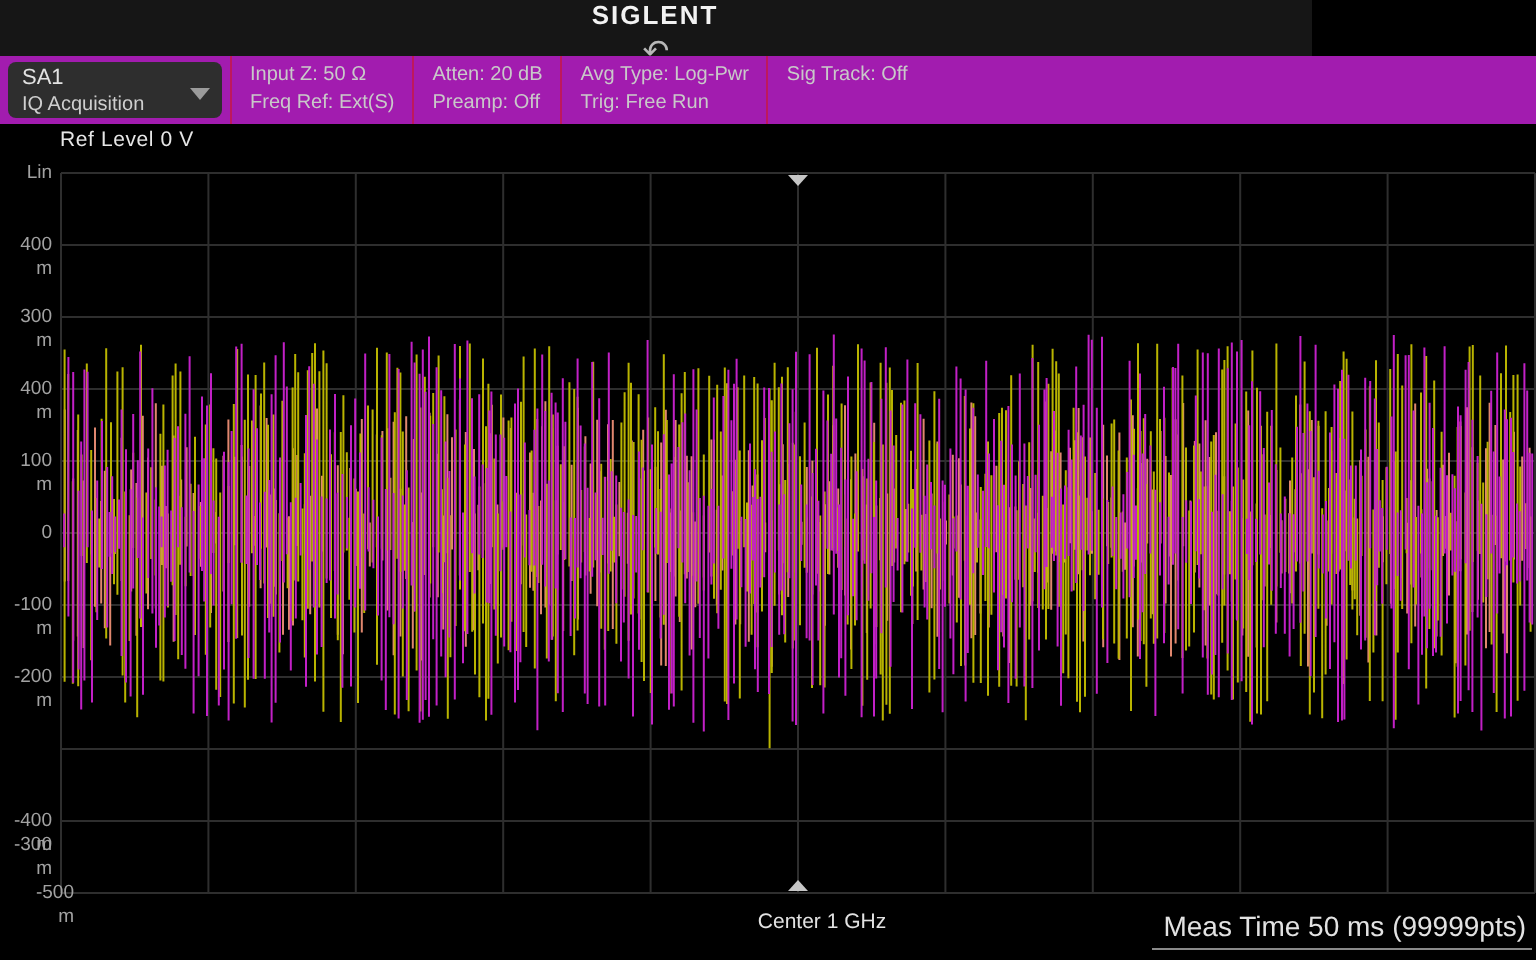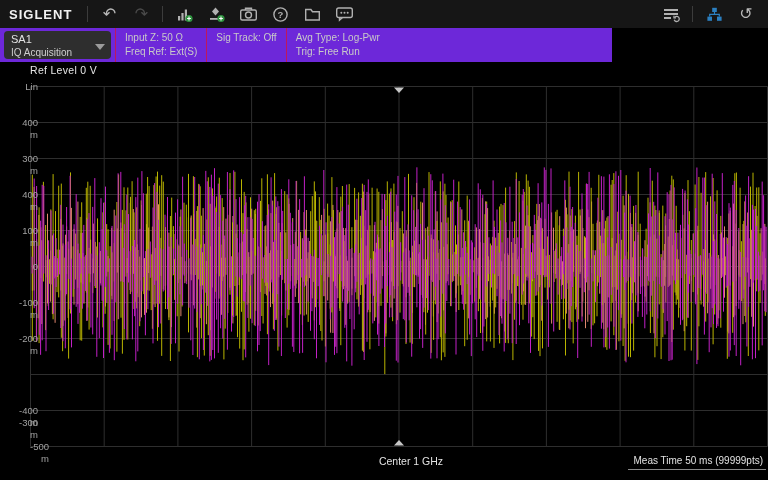--- a/index.html
+++ b/index.html
@@ -1,55 +1,55 @@
 <!DOCTYPE html>
 <html><head>
 <meta charset="utf-8">
 <style>
   html,body{margin:0;padding:0;background:#000;}
   body{width:768px;height:480px;position:relative;overflow:hidden;
        font-family:"Liberation Sans",sans-serif;-webkit-font-smoothing:antialiased;}
 
   
-  .toolbar{position:absolute;top:0;left:0;width:768px;height:28px;background:#161616;
-           display:flex;align-items:center;}
+  .toolbar{position:absolute;top:0;left:0;width:656px;height:28px;background:#161616;
+           display:flex;align-items:center;flex-direction:column;}
   .logo{font-size:13px;font-weight:bold;color:#f2f2f2;letter-spacing:1px;margin:0 10px 0 9px;}
   .tb-sep{width:1px;height:16px;background:#3c3c3c;margin:0 5px;}
   .tb-btn{width:32px;height:24px;display:flex;align-items:center;justify-content:center;
           color:#b8b8b8;cursor:pointer;}
   .tb-btn.glyph{font-size:16px;line-height:24px;}
   .tb-btn.disabled{color:#4a4a4a;}
   .tb-right{margin-left:auto;display:flex;align-items:center;padding-right:6px;}
   .tb-btn svg{display:block;}
 
   
-  .header-bar{position:absolute;top:28px;left:0;width:612px;height:34px;background:#6d28d9;
+  .header-bar{position:absolute;top:28px;left:0;width:768px;height:34px;background:#a21caf;
               display:flex;align-items:stretch;}
   .mode-box{width:86px;margin:3px 4px 3px 4px;background:#2e2e2e;border-radius:4px;
             padding:2px 14px 2px 7px;position:relative;cursor:pointer;flex:none;}
   .mode-box .l1{font-size:11px;color:#e2e2e2;line-height:13px;}
   .mode-box .l2{font-size:10px;color:#cfcfcf;line-height:13px;}
   .mode-caret{position:absolute;right:6px;top:13px;width:0;height:0;
               border-left:5px solid transparent;border-right:5px solid transparent;
               border-top:6px solid #9b9b9b;}
   .set-group{padding:3px 9px 0 9px;border-left:1px solid #be185d;cursor:pointer;}
   .set-group.last{border-right:1px solid #3a3a3a;}
   .set-group .ln{font-size:10px;color:#c9c9c9;line-height:13.5px;white-space:pre;}
 
   
   .chart{position:absolute;top:62px;left:0;width:768px;height:388px;background:#000;}
   .ref-level{position:absolute;left:30px;top:2px;font-size:10.5px;color:#e6e6e6;letter-spacing:.3px;}
   #chart-svg{position:absolute;left:0;top:0;}
   .ylab{position:absolute;left:0;width:26px;text-align:right;font-size:9.5px;color:#a2a2a2;
-        line-height:12px;padding-left:12px;}
+        line-height:12px;}
 
   
   .status-center{position:absolute;left:0;top:455px;width:768px;text-align:center;
                  font-size:10.5px;color:#e2e2e2;cursor:pointer;margin-left:27px;}
-  .status-meas{position:absolute;right:2px;top:455px;font-size:10px;color:#e2e2e2;
+  .status-meas{position:absolute;right:2px;top:455px;font-size:14px;color:#e2e2e2;
                border-bottom:1px solid #8a8a8a;padding:0 3px 3px 6px;cursor:pointer;}
 </style>
 </head>
 <body>
 
 <div class="toolbar">
   <span class="logo">SIGLENT</span>
   <span class="tb-sep"></span>
 
   <span class="tb-btn glyph">↶</span>
@@ -133,26 +133,30 @@
     <div class="l1">SA1</div>
     <div class="l2">IQ Acquisition</div>
     <span class="mode-caret"></span>
   </div>
 
   <div class="set-group">
     <div class="ln">Input Z: 50 Ω</div>
     <div class="ln">Freq Ref: Ext(S)</div>
   </div>
   <div class="set-group">
-    <div class="ln">Sig Track: Off</div>
-    <div class="ln"></div>
+    <div class="ln">Atten: 20 dB</div>
+    <div class="ln">Preamp: Off</div>
   </div>
   <div class="set-group">
     <div class="ln">Avg Type: Log-Pwr</div>
     <div class="ln">Trig: Free Run</div>
+  </div>
+  <div class="set-group">
+    <div class="ln">Sig Track: Off</div>
+    <div class="ln"></div>
   </div>
 </div>
 
 <div class="chart">
   <div class="ref-level">Ref Level  0 V</div>
   <svg id="chart-svg" width="768" height="388">
       <path d="M30.5 24.5V384.5M104.2 24.5V384.5M177.9 24.5V384.5M251.6 24.5V384.5M325.3 24.5V384.5M399.0 24.5V384.5M472.7 24.5V384.5M546.4 24.5V384.5M620.1 24.5V384.5M693.8 24.5V384.5M767.5 24.5V384.5M30.5 24.5H767.5M30.5 60.5H767.5M30.5 96.5H767.5M30.5 132.5H767.5M30.5 168.5H767.5M30.5 204.5H767.5M30.5 240.5H767.5M30.5 276.5H767.5M30.5 312.5H767.5M30.5 348.5H767.5M30.5 384.5H767.5" stroke="#2e2e2e" stroke-width="1" fill="none"></path>
       <path d="M32.4 142.7V228.7M36.6 177.2V258.4M38.9 153.0V256.3M41.8 178.2V262.0M45.8 198.1V215.3M47.5 151.7V241.4M50.6 188.5V239.7M52.4 173.4V252.1M55.1 195.9V260.8M57.4 198.9V215.0M60.8 156.9V228.5M63.0 181.4V263.9M65.6 172.7V233.7M68.2 179.5V255.9M71.4 145.9V221.3M74.0 166.8V242.6M77.9 139.6V242.2M81.0 170.9V220.5M82.9 191.0V222.1M86.8 155.7V258.9M90.6 177.7V212.2M93.3 161.6V211.3M96.8 184.5V226.0M100.4 189.0V221.4M103.5 162.2V247.4M105.5 149.7V244.5M108.0 194.0V209.8M111.7 165.9V233.8M114.2 147.7V259.0M117.3 166.4V210.6M120.8 160.5V219.2M124.6 171.0V241.4M127.1 196.0V210.9M130.3 140.8V232.1M133.3 147.0V211.8M137.3 182.3V231.4M141.5 143.0V255.4M144.5 196.1V252.9M146.5 162.1V250.7M148.6 165.5V211.0M152.4 190.1V214.9M155.1 185.9V245.1M158.5 142.3V213.0M161.0 175.9V213.8M165.3 178.1V224.0M168.9 170.6V255.4M171.5 184.3V265.1M175.1 172.0V209.7M177.9 182.4V221.0M180.9 147.5V254.2M184.9 199.2V221.2M188.4 155.3V211.6M191.2 153.5V218.3M193.7 152.1V243.3M196.8 148.9V265.6M200.2 182.4V256.2M203.1 146.1V227.5M206.4 199.0V262.2M210.6 184.3V268.2M214.8 144.4V236.7M218.9 164.9V236.6M221.6 195.7V252.8M223.7 145.1V214.6M226.0 156.6V212.8M229.9 137.9V225.7M232.9 154.0V261.4M237.0 162.5V253.1M239.2 190.4V223.1M242.9 179.6V213.1M245.5 154.6V230.0M248.7 190.2V241.0M251.7 146.7V212.9M255.4 152.0V248.1M257.5 187.9V246.2M260.6 184.8V210.8M265.0 164.2V231.9M266.7 184.4V233.4M268.6 147.5V226.5M270.5 188.3V245.1M272.7 138.6V241.8M276.1 152.1V257.9M278.8 160.9V215.3M281.6 189.0V253.5M285.8 170.4V228.5M289.0 141.9V247.8M292.7 156.1V225.8M295.3 169.7V234.9M298.6 147.9V241.1M300.5 173.6V224.3M304.0 150.1V219.7M306.4 148.0V252.5M309.7 179.0V216.1M313.9 194.4V219.9M315.9 158.3V215.1M319.7 177.3V247.7M321.6 152.9V211.2M324.0 199.4V219.3M327.7 171.4V238.5M330.6 159.3V270.7M332.9 142.9V271.0M335.5 194.3V224.0M337.8 148.0V236.2M339.9 193.3V249.0M343.4 165.9V227.2M345.8 166.1V262.8M347.6 198.7V241.6M351.9 195.7V226.7M355.7 157.7V226.3M358.4 192.9V240.4M361.2 175.8V223.2M363.8 163.7V236.3M367.7 169.8V250.3M370.1 198.5V250.1M374.4 163.1V258.9M376.3 180.8V215.3M378.7 175.2V244.2M382.6 199.3V214.1M385.9 198.1V271.4M389.6 180.1V235.3M391.4 160.1V219.6M394.1 170.0V236.5M397.9 143.9V224.2M400.8 198.9V210.4M403.4 171.5V224.4M406.2 168.4V235.3M409.6 199.0V233.8M412.5 190.1V250.9M414.7 178.6V225.2M416.6 150.6V213.4M419.1 182.2V221.9M422.5 140.6V235.8M425.5 177.6V262.8M427.7 164.7V209.7M431.3 176.1V218.2M433.4 190.2V254.5M437.1 149.4V260.1M440.1 187.0V218.1M443.6 184.8V248.4M447.1 182.2V219.2M450.6 183.6V242.8M452.9 192.5V218.8M456.2 189.5V250.0M458.1 172.5V223.7M461.8 147.4V232.7M465.8 184.8V242.1M468.7 158.7V256.4M473.0 198.3V210.3M476.4 165.4V225.8M479.5 167.1V236.9M482.6 195.8V270.8M485.7 139.3V257.1M487.6 146.1V255.5M490.2 197.7V244.7M494.4 199.0V251.7M498.2 170.9V214.1M501.6 199.3V256.3M504.6 191.6V269.5M507.7 191.3V227.9M509.5 199.2V211.7M512.3 195.5V221.3M515.3 182.0V240.9M519.1 194.4V224.4M523.5 192.0V229.3M525.6 163.6V242.9M528.0 153.2V213.8M530.3 164.3V219.0M532.5 190.3V219.2M535.0 161.9V209.6M537.4 158.1V212.9M539.3 142.0V225.1M541.7 169.4V258.7M546.0 193.6V214.9M548.1 198.2V218.1M551.6 150.4V261.6M553.5 165.7V211.1M555.7 186.8V211.9M559.7 154.2V268.0M562.5 199.3V222.9M566.4 145.6V251.6M568.9 182.1V266.3M570.9 169.5V219.3M573.6 167.4V209.8M576.3 182.8V245.1M580.3 153.5V209.8M582.8 166.0V239.7M585.5 175.5V266.2M587.8 147.6V259.8M591.6 139.5V211.1M595.2 188.3V212.2M597.4 158.5V224.2M599.7 159.8V231.7M602.8 148.1V260.7M604.8 166.5V240.8M608.0 154.1V235.1M612.1 176.1V225.3M615.9 188.4V238.9M618.4 177.1V247.8M621.2 197.1V255.8M624.1 143.3V266.4M628.3 189.7V261.7M632.3 195.3V231.2M635.4 195.5V212.0M638.2 173.0V249.3M640.8 198.1V224.8M645.0 178.2V234.6M647.7 182.6V214.1M650.1 140.3V219.8M654.0 172.6V271.3M655.9 148.0V214.7M659.3 150.9V215.2M663.3 198.2V250.9M665.6 163.4V214.9M669.3 157.0V223.8M672.4 183.2V213.6M676.2 196.8V233.3M680.1 168.1V245.9M684.2 166.4V269.2M688.2 172.4V255.8M691.5 196.1V219.1M695.4 191.6V239.9M697.5 168.6V232.5M700.7 194.1V227.0M703.6 199.4V244.7M705.6 178.1V230.3M707.6 139.7V251.3M710.7 192.6V226.8M713.6 172.4V222.1M716.3 178.6V223.1M718.3 193.0V256.3M721.5 170.4V216.0M724.5 164.4V235.7M727.8 198.6V269.6M730.2 148.7V223.6M733.5 141.6V255.2M736.2 161.6V244.0M739.0 188.2V237.9M743.0 162.1V262.1M744.8 139.4V254.0M747.7 150.5V210.5M751.6 167.8V254.8M753.5 155.8V264.6M757.0 153.9V217.7M761.1 166.2V218.4M764.8 161.9V222.0" stroke="#e0876e" stroke-width="1" fill="none"></path>
       <path d="M32.3 112.7V278.9M34.1 125.0V228.5M36.4 178.6V279.9M39.1 145.3V281.1M40.8 165.3V216.0M43.4 119.8V219.5M45.6 163.0V268.1M48.2 187.0V244.1M49.6 197.3V221.8M50.8 147.4V222.0M53.1 112.1V257.3M55.5 149.1V214.7M57.0 187.5V230.1M58.7 123.7V235.4M61.3 121.6V275.8M62.6 183.7V289.2M64.8 195.6V258.5M66.6 164.4V212.0M68.6 186.8V296.6M70.5 110.4V251.5M73.2 184.3V234.8M75.6 171.6V217.5M77.8 187.7V225.8M80.2 154.9V278.3M81.7 140.3V278.7M84.0 194.7V241.7M86.3 125.8V230.6M87.8 119.7V245.5M89.1 185.9V267.6M90.2 123.8V220.4M92.8 196.4V231.1M95.3 179.9V226.0M97.5 156.4V255.5M100.2 191.0V217.4M102.9 150.3V265.4M105.1 140.2V251.8M106.7 162.1V214.5M108.1 167.2V282.9M110.1 184.2V286.5M112.0 190.3V237.3M114.3 181.0V219.5M116.9 140.0V289.7M118.6 112.5V257.0M121.0 166.2V255.7M122.4 147.9V291.7M124.0 125.3V277.9M126.0 148.3V214.6M127.8 125.5V277.5M130.5 134.8V212.4M132.1 119.2V229.8M134.0 150.4V247.0M135.4 185.2V239.9M136.7 145.3V246.4M138.0 188.0V235.2M139.7 194.6V264.2M141.2 138.4V218.5M143.8 196.7V232.1M146.3 131.7V248.4M147.6 115.0V228.2M149.1 124.1V228.7M151.2 192.3V248.1M152.4 164.6V266.8M153.9 123.1V242.4M156.1 114.5V218.7M157.5 109.6V278.8M159.7 123.6V241.7M161.7 113.2V293.9M163.3 119.6V227.3M165.5 165.1V247.0M167.4 154.1V223.5M168.9 185.0V258.1M170.4 154.0V299.0M171.7 135.6V214.3M173.4 164.1V213.2M174.7 196.9V237.9M177.2 177.3V254.3M179.0 183.7V289.5M180.2 154.7V216.9M182.1 194.8V244.5M184.0 140.7V212.6M186.3 142.7V219.3M188.5 111.9V270.4M190.9 155.6V212.4M193.4 114.2V213.2M195.2 176.9V213.0M197.4 144.1V295.2M198.7 121.9V217.4M200.2 124.3V223.9M201.4 153.7V276.2M202.5 190.2V223.4M204.3 181.8V293.6M206.9 157.5V243.8M208.3 115.3V273.2M210.2 141.8V293.8M212.4 126.4V225.5M215.1 145.9V229.8M216.6 134.5V211.6M219.3 115.7V214.3M221.0 182.6V234.5M222.2 136.1V219.1M223.9 176.9V297.4M225.2 195.6V266.6M227.8 152.8V251.0M230.0 111.0V232.7M232.5 160.3V253.6M234.9 109.8V224.0M236.1 171.5V253.9M237.5 194.8V275.2M239.7 181.3V286.6M241.5 117.3V249.8M243.0 151.1V298.2M244.2 129.9V287.4M246.0 140.4V211.6M247.2 167.2V242.7M248.9 194.8V269.7M250.5 135.3V256.7M251.8 188.7V211.8M254.3 148.2V263.1M255.7 146.8V248.9M258.2 184.4V263.5M260.5 138.9V230.1M261.8 116.3V254.0M263.1 195.3V261.5M265.8 163.3V223.9M267.4 112.3V272.2M269.2 191.0V229.5M271.0 151.1V217.6M273.4 179.9V267.3M274.6 111.1V240.3M276.4 145.2V256.3M277.9 188.1V288.6M280.4 170.1V213.0M282.1 161.1V218.0M284.7 129.1V221.2M287.1 132.5V265.6M288.8 136.4V253.3M290.6 183.0V219.3M292.4 161.3V214.0M294.8 197.0V223.7M296.6 118.9V221.7M298.3 185.3V213.1M300.6 169.9V252.4M302.4 176.4V262.9M304.1 178.4V253.5M305.3 167.5V223.7M307.0 196.4V219.3M308.2 190.3V259.9M310.7 149.2V232.7M312.3 134.1V236.4M314.3 119.4V258.4M315.5 129.4V245.2M316.8 159.0V237.3M319.3 135.1V244.8M320.8 157.9V269.0M322.0 173.3V278.5M324.1 146.8V234.2M325.4 172.6V284.5M327.6 141.6V211.8M329.0 153.6V215.3M330.2 182.5V246.7M331.9 115.1V250.4M333.4 148.0V219.5M334.8 192.3V284.7M337.0 166.5V226.3M339.6 150.3V246.4M340.8 134.6V283.2M342.4 124.0V225.1M344.2 179.1V224.0M346.6 194.1V225.9M349.2 122.1V239.9M351.9 165.2V233.2M354.6 125.9V214.2M357.0 157.9V237.4M358.6 130.4V244.6M360.4 153.8V232.9M362.4 121.7V288.7M363.5 129.6V290.0M366.0 183.6V215.8M367.6 167.9V212.8M368.8 131.6V212.4M369.9 163.3V287.3M372.1 125.7V211.6M373.5 189.2V233.8M375.8 190.4V255.4M377.1 126.5V240.0M378.8 129.8V261.6M381.0 158.1V243.8M382.4 147.0V212.9M384.8 132.3V312.1M385.9 138.1V274.5M387.3 119.4V240.9M389.4 131.6V213.2M391.0 126.4V245.6M392.6 178.0V259.2M393.9 121.6V224.1M396.4 159.4V262.2M397.6 160.2V258.2M400.0 166.1V250.6M402.3 149.2V221.9M403.5 196.6V223.8M406.0 186.3V282.0M408.5 111.9V224.9M410.1 195.7V280.6M412.3 183.7V281.8M414.0 135.2V225.0M416.6 120.9V212.1M418.6 191.7V213.5M420.8 139.7V233.0M422.5 185.3V211.6M423.8 197.2V250.2M425.7 166.2V272.5M427.5 194.8V250.7M429.0 110.1V213.8M431.2 172.5V290.9M433.6 177.3V277.9M435.3 129.3V242.3M437.0 159.0V211.8M438.2 190.8V251.5M440.3 119.4V275.3M441.4 160.3V298.3M443.2 129.4V290.4M444.9 121.7V294.9M446.0 133.0V221.0M448.1 155.5V212.2M450.5 139.4V244.1M452.2 138.2V220.1M454.1 189.9V214.2M455.5 163.4V235.9M456.5 182.5V231.3M458.8 119.5V248.0M460.7 195.4V223.2M462.9 195.0V229.0M464.7 158.3V284.2M467.2 133.6V277.8M468.7 159.8V214.8M470.0 197.3V232.8M472.4 188.9V228.4M474.7 185.3V239.7M476.8 196.2V212.2M478.4 195.7V249.2M480.5 180.2V271.0M482.4 136.0V218.4M485.0 152.2V240.4M486.7 139.6V279.4M488.5 194.3V219.2M490.4 181.5V279.5M492.7 174.9V238.5M494.0 158.7V285.9M495.7 175.6V245.4M497.0 183.9V226.8M499.6 144.5V281.4M501.0 141.9V235.4M503.0 143.1V237.3M505.6 125.6V280.9M508.3 193.1V281.2M509.5 168.6V227.9M511.6 180.0V231.6M512.9 190.8V298.1M514.6 159.1V257.7M516.3 110.4V238.6M517.4 197.3V224.0M519.1 119.0V242.0M521.4 185.9V242.8M523.0 138.7V257.7M524.2 129.9V242.5M526.3 112.4V214.9M528.1 118.6V215.7M529.4 124.8V241.4M531.6 190.2V274.6M532.9 173.1V255.2M534.2 181.6V277.1M536.8 141.9V233.3M538.5 154.1V288.9M540.0 185.8V294.1M541.3 156.6V223.1M542.5 166.2V286.4M543.7 186.9V213.2M545.0 156.8V225.6M547.6 174.5V237.6M549.3 192.9V225.4M551.5 187.2V257.6M554.1 189.0V220.0M555.8 149.7V216.7M557.1 147.8V259.8M559.3 163.3V267.4M561.4 193.8V223.9M563.4 166.7V257.3M565.5 137.8V293.5M567.0 152.4V221.3M569.0 109.6V247.7M570.3 153.5V258.5M571.9 147.1V260.1M573.2 180.0V281.4M575.4 153.6V247.3M576.9 173.8V259.9M578.6 109.9V257.3M580.0 147.5V211.9M582.2 146.9V254.5M584.5 174.3V216.3M586.3 121.9V219.0M589.0 155.2V228.3M591.2 125.8V267.0M593.0 161.8V263.3M594.6 193.2V261.3M597.0 160.8V254.3M598.8 112.8V220.5M600.4 173.7V215.1M601.9 181.3V243.1M603.7 181.1V267.2M605.6 158.8V285.2M606.9 155.5V287.8M609.2 193.4V235.7M611.1 122.7V259.4M612.2 118.0V240.8M613.8 111.1V273.2M615.0 193.6V225.1M616.5 181.3V287.7M617.8 149.7V227.7M618.9 171.7V279.3M621.6 177.8V252.3M623.1 133.7V284.0M625.1 193.7V298.9M626.2 113.2V220.6M628.5 131.9V294.7M630.5 150.9V295.2M631.7 165.1V238.1M633.6 143.9V288.6M635.6 150.9V240.4M638.2 109.7V231.2M640.2 161.7V214.4M642.7 187.4V224.0M644.5 194.6V224.8M646.1 166.7V239.8M648.0 135.7V223.7M650.4 174.6V271.0M652.3 118.7V254.9M654.9 143.6V295.3M657.0 176.6V284.2M659.2 148.4V242.4M661.1 192.1V297.1M662.8 143.6V275.3M664.5 182.0V223.8M665.8 151.5V240.3M668.2 174.5V225.0M670.1 128.5V222.7M671.8 113.7V280.0M673.3 117.4V267.7M675.1 177.8V230.5M676.2 143.8V242.7M677.4 187.4V237.6M678.6 197.3V255.6M680.8 175.9V216.0M682.8 152.8V256.9M684.9 131.1V288.5M686.7 192.8V264.2M688.0 118.1V238.5M689.4 149.2V221.9M691.3 178.0V288.6M693.2 171.6V230.1M695.1 122.5V215.0M697.8 163.8V297.9M698.9 115.0V264.3M701.1 130.8V242.5M703.3 187.0V214.6M705.7 110.1V259.6M708.0 196.5V240.3M710.5 134.3V214.8M713.1 116.0V282.3M714.7 177.3V252.5M717.1 128.3V262.1M718.9 196.6V248.3M720.8 153.9V265.7M722.8 196.0V212.4M725.4 194.4V213.2M727.3 175.9V296.8M728.8 151.5V271.4M730.4 151.0V217.6M732.7 184.2V270.8M734.8 111.2V253.4M736.4 110.5V219.0M738.8 169.4V213.4M740.1 125.7V215.0M741.6 179.2V239.2M743.8 158.9V227.6M745.8 195.4V260.3M748.3 195.9V294.0M750.5 124.6V217.1M753.0 110.7V218.7M755.1 144.0V218.3M756.7 125.5V229.3M758.8 125.3V288.4M760.1 171.3V240.8M762.8 189.6V212.5M765.3 196.3V253.9" stroke="#b9b400" stroke-width="1" fill="none"></path>
       <path d="M32.1 194.7V211.6M34.2 116.5V246.2M36.6 124.0V279.4M39.3 183.4V272.8M40.6 158.7V292.8M42.2 122.8V278.3M43.8 123.9V211.6M46.0 193.3V289.2M48.6 178.3V248.0M51.0 148.5V222.5M53.6 171.5V251.7M54.8 194.0V216.4M56.1 176.1V225.0M57.6 196.2V214.1M59.5 187.7V212.4M60.8 142.8V266.0M63.0 162.6V279.2M65.3 182.6V286.3M66.6 145.0V232.2M68.9 168.1V217.0M70.1 113.8V247.3M71.5 196.7V285.4M74.1 162.3V227.0M76.2 132.1V244.8M78.0 181.6V261.9M79.6 191.3V250.8M80.8 196.3V211.6M82.4 170.8V246.7M83.8 162.9V241.1M85.6 193.2V228.9M87.3 157.0V258.5M89.0 151.1V211.6M90.9 191.6V265.5M92.7 144.9V272.4M94.8 116.1V224.2M96.8 193.5V294.8M99.3 180.2V276.1M101.0 136.2V223.5M102.1 167.1V238.8M103.5 140.7V296.0M105.5 124.6V225.0M106.8 188.2V240.8M109.4 196.4V290.8M112.0 163.9V272.8M114.3 169.0V298.2M115.8 153.5V240.1M118.1 111.3V257.4M120.8 109.9V219.4M123.2 185.8V220.0M124.3 162.2V267.0M126.8 132.6V277.4M128.5 152.1V220.5M130.0 189.2V228.0M132.4 183.9V277.4M134.6 178.0V254.2M135.8 135.1V299.3M137.8 115.6V289.4M140.0 166.8V259.3M141.9 109.1V229.3M143.4 131.3V215.1M145.4 189.1V273.3M147.9 186.9V247.2M150.3 179.5V215.8M153.0 145.5V281.4M154.6 121.1V222.9M156.9 129.9V241.7M158.5 157.8V265.2M160.8 186.3V261.5M163.3 187.2V229.5M165.0 152.7V228.3M167.5 135.0V247.2M168.8 184.4V235.3M171.2 175.0V281.9M173.5 186.5V212.2M175.5 150.6V281.3M177.6 137.3V241.7M180.0 164.3V232.4M182.6 114.7V243.2M184.3 181.6V213.8M186.7 187.9V222.1M189.0 196.3V245.7M190.8 156.7V278.3M192.9 182.5V293.0M194.7 115.0V246.6M196.8 184.5V250.1M199.3 122.5V297.3M201.4 185.8V242.2M203.4 173.1V288.0M205.8 108.9V230.7M207.3 119.3V243.8M209.8 124.9V299.4M211.4 112.7V297.9M212.8 133.9V288.0M214.5 106.2V296.4M216.6 150.0V257.6M218.3 121.6V290.8M220.6 133.1V266.3M222.8 158.7V276.6M224.7 173.5V256.8M227.4 110.0V287.7M230.0 127.2V228.3M231.5 194.3V269.6M233.7 108.3V255.0M236.0 137.1V214.6M237.3 176.2V234.7M239.6 135.1V215.3M241.3 170.2V217.0M243.4 172.0V239.2M244.6 143.3V239.6M245.7 133.8V295.4M247.9 155.2V255.9M250.2 155.2V223.6M252.1 156.9V261.2M253.2 176.0V211.6M255.2 193.7V264.1M257.5 139.7V289.3M259.0 132.2V283.0M260.2 185.2V269.1M262.4 159.2V216.7M264.7 193.0V220.6M267.2 152.9V220.7M268.7 142.3V303.1M271.1 115.3V220.4M272.6 143.5V231.2M274.4 178.2V268.8M275.8 134.4V257.9M277.8 139.2V232.2M278.9 144.2V284.6M281.4 127.1V294.0M282.7 148.9V217.6M285.3 196.8V256.0M287.5 197.0V247.3M288.8 117.3V221.8M290.3 150.8V227.1M292.4 159.8V284.7M293.8 181.9V290.0M296.1 119.0V226.4M297.8 184.2V218.1M299.6 137.1V291.3M301.3 196.9V215.5M302.6 176.5V290.8M304.4 114.3V224.9M305.8 173.6V213.4M308.1 175.8V239.6M310.5 191.9V268.8M311.9 194.0V249.2M314.3 187.8V277.3M316.5 195.5V296.3M318.1 196.0V224.2M319.5 163.7V262.9M321.4 171.8V213.1M323.8 108.0V234.1M326.0 160.3V300.3M328.1 192.0V214.9M330.3 193.9V257.2M331.9 155.1V245.4M334.5 175.2V292.9M335.8 169.7V284.7M336.9 125.1V291.2M339.2 161.5V212.1M341.2 149.1V219.2M342.6 144.8V239.6M344.8 173.1V265.8M346.7 122.6V299.4M348.3 142.7V228.8M349.9 187.0V257.0M351.9 185.9V303.7M354.2 190.9V267.3M355.7 182.5V230.3M356.9 136.7V219.8M359.2 190.9V252.4M361.7 136.0V217.2M364.2 122.9V298.0M365.7 148.1V222.4M367.0 129.9V279.8M368.3 117.4V247.8M370.7 196.4V231.6M372.8 197.5V261.4M375.0 159.8V234.7M376.4 186.5V218.3M377.5 172.6V272.6M378.9 187.5V284.0M380.2 186.4V231.7M382.1 131.8V226.6M384.5 132.0V285.0M385.8 163.9V261.5M387.5 153.7V224.2M389.6 190.2V255.4M390.7 129.7V233.2M392.1 185.1V255.1M394.7 149.6V227.1M396.3 132.6V298.7M398.0 113.9V300.5M400.6 180.2V218.5M403.3 190.3V257.1M404.8 115.1V258.3M406.3 174.5V280.5M408.0 162.4V230.8M409.2 188.4V258.3M411.7 133.3V294.7M413.7 148.2V212.4M415.6 164.9V213.2M416.9 105.3V245.3M418.1 147.3V214.9M419.5 190.2V276.7M420.6 161.9V267.1M422.7 177.8V285.9M424.0 126.2V245.6M426.5 197.4V236.1M428.3 173.6V248.1M430.8 112.2V296.6M432.3 118.3V219.9M434.2 167.4V238.4M435.7 129.0V224.6M437.0 196.5V296.3M438.1 178.3V277.2M440.7 137.4V254.6M442.9 111.6V231.7M445.3 143.2V271.4M446.8 160.7V239.0M448.8 197.0V223.3M451.2 140.2V244.2M453.7 117.7V218.9M456.0 192.2V292.5M457.6 139.6V211.9M460.2 145.1V214.4M462.3 185.9V241.8M463.6 170.3V247.7M465.5 179.0V212.6M467.2 190.8V222.1M469.6 137.4V272.5M471.3 178.3V294.1M472.5 180.4V241.4M475.2 162.2V257.3M476.7 197.1V275.1M478.2 121.3V213.7M480.3 127.3V237.7M482.8 132.7V288.8M483.9 180.9V264.5M486.6 141.9V224.6M488.9 175.3V211.9M491.5 183.4V225.5M493.1 118.4V211.5M494.5 164.8V212.1M497.0 147.5V234.2M499.0 190.6V273.1M500.6 158.4V254.1M502.0 180.4V261.7M504.2 141.0V289.5M506.0 160.3V239.1M507.8 175.8V277.4M509.9 124.7V251.7M512.2 159.7V281.2M513.9 176.0V212.2M516.2 117.0V282.0M517.8 175.4V214.1M519.5 150.4V263.2M522.2 132.7V232.6M523.3 127.0V221.5M525.9 186.4V211.9M527.0 143.5V218.5M528.8 164.4V261.3M530.5 182.3V290.9M532.5 180.8V217.5M534.3 152.9V216.0M535.8 167.8V233.8M538.1 121.2V229.5M540.4 155.8V212.9M541.8 140.4V243.5M544.3 105.4V215.2M545.9 107.9V213.4M548.4 141.9V284.9M551.0 106.4V241.8M553.7 188.0V269.5M556.3 181.3V216.0M558.1 196.5V232.6M560.3 194.2V217.4M561.7 185.1V237.2M563.6 174.0V212.2M564.8 118.4V236.6M566.9 165.4V227.0M568.0 190.7V217.9M570.0 124.7V267.5M571.3 164.8V244.1M572.6 145.0V225.0M575.2 160.8V214.8M577.7 182.9V296.0M580.0 189.1V225.8M582.0 131.4V259.6M584.3 196.4V230.2M586.5 121.5V220.4M587.7 122.0V214.7M589.1 109.9V252.6M591.3 196.5V284.8M593.1 188.1V219.4M595.5 188.7V240.0M597.9 135.7V213.6M599.5 187.6V227.3M601.4 114.2V266.7M603.9 114.6V285.4M606.0 193.9V275.2M607.7 175.4V265.5M609.4 112.3V286.6M611.3 185.1V232.8M613.9 122.1V264.7M615.9 109.3V288.0M618.5 113.8V248.2M620.8 108.0V278.6M623.5 197.4V215.0M624.6 150.6V228.0M626.0 128.6V300.3M628.0 197.4V219.0M630.1 133.6V215.3M631.9 162.0V261.6M634.5 179.2V220.3M635.9 143.0V233.4M637.9 170.1V254.9M640.4 194.7V232.0M642.4 186.2V254.9M644.8 194.6V266.3M646.8 195.1V252.5M648.5 151.4V218.7M650.2 106.0V249.4M651.7 154.5V233.7M653.7 139.8V218.8M655.3 153.5V276.0M657.8 110.4V256.5M659.4 173.4V222.2M661.4 195.3V224.7M663.0 188.5V247.2M665.0 154.2V272.5M667.2 130.2V259.1M669.0 132.4V299.0M671.0 122.9V298.3M672.2 157.4V297.7M674.2 125.4V218.4M675.5 170.8V222.2M677.9 170.7V218.2M680.5 162.8V262.8M682.6 126.9V258.2M685.1 128.5V212.1M687.4 137.3V255.6M688.6 162.5V230.6M689.9 188.1V213.8M691.1 192.0V239.9M693.4 171.4V212.9M695.7 146.2V242.3M696.9 105.5V302.1M698.8 194.2V226.0M700.4 193.1V238.4M702.8 115.6V212.7M704.4 115.5V272.6M706.8 143.2V231.8M709.2 190.9V290.2M711.0 194.7V265.4M712.2 111.7V246.2M713.5 179.1V262.1M714.8 139.4V242.4M716.5 152.0V266.0M718.0 195.9V264.2M720.3 171.9V256.4M722.3 111.1V214.8M723.5 175.6V249.7M726.2 175.1V225.7M727.5 182.1V223.9M729.0 141.2V294.7M730.3 145.6V288.5M732.8 122.9V219.6M734.3 119.0V283.1M736.2 147.9V294.0M738.8 166.0V246.8M740.7 189.9V303.3M743.2 195.1V236.5M745.6 133.4V214.7M746.9 163.7V284.5M748.6 114.2V244.7M749.8 176.3V224.8M752.4 142.8V297.3M753.5 147.6V220.6M755.5 146.9V296.2M756.6 164.0V216.7M758.5 189.7V229.7M759.9 193.6V228.7M762.2 119.6V283.4M763.6 133.2V228.3M764.8 164.4V249.3M766.1 164.8V250.2" stroke="#c220c6" stroke-width="1" fill="none"></path>

